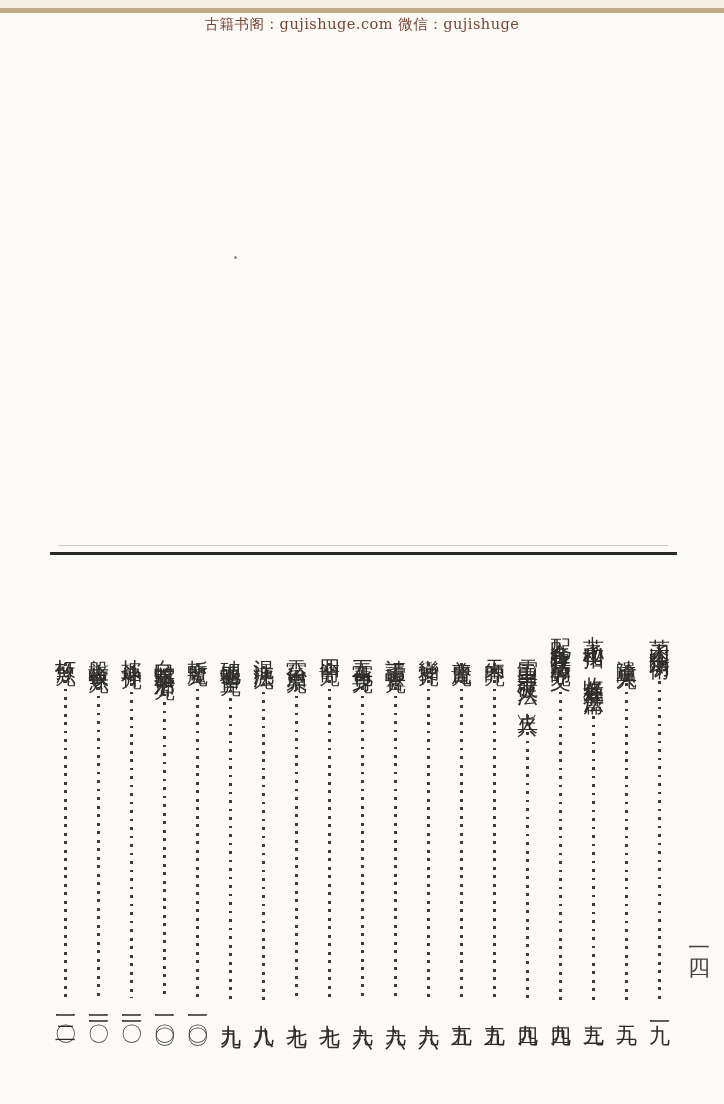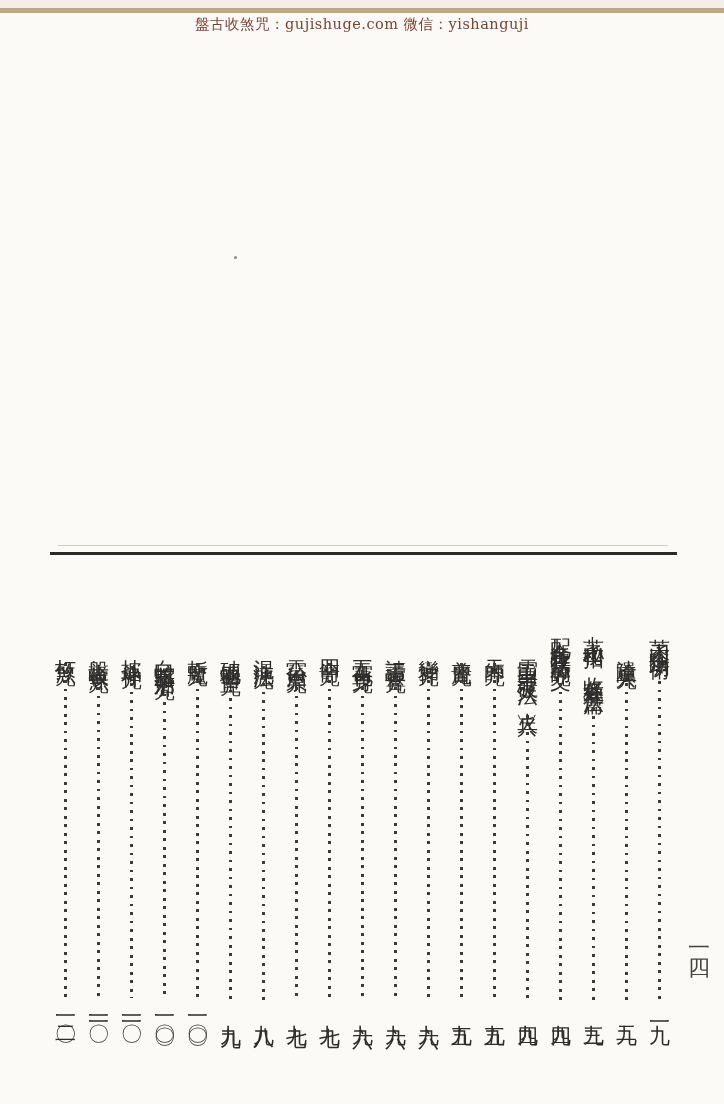--- a/index.html
+++ b/index.html
@@ -93,21 +93,21 @@
     font-size: 22px;
     letter-spacing: 6px;
     color: #45443f;
   }
 </style>
 </head>
 <body>
 
 <div class="top-strip"></div>
 <div class="top-bar"></div>
-<div class="site-header">盤古收煞咒：gujishuge.com 微信：yishanguji</div>
+<div class="site-header">古籍书阁：gujishuge.com 微信：gujishuge</div>
 
 <div class="speck"></div>
 
 <div class="divider-faint"></div>
 <div class="divider-dark"></div>
 
 <div class="toc">
   <div class="toc-entry">
     <span class="toc-title">茅山刀翁陰功術</span>
     <span class="toc-leader"></span>

